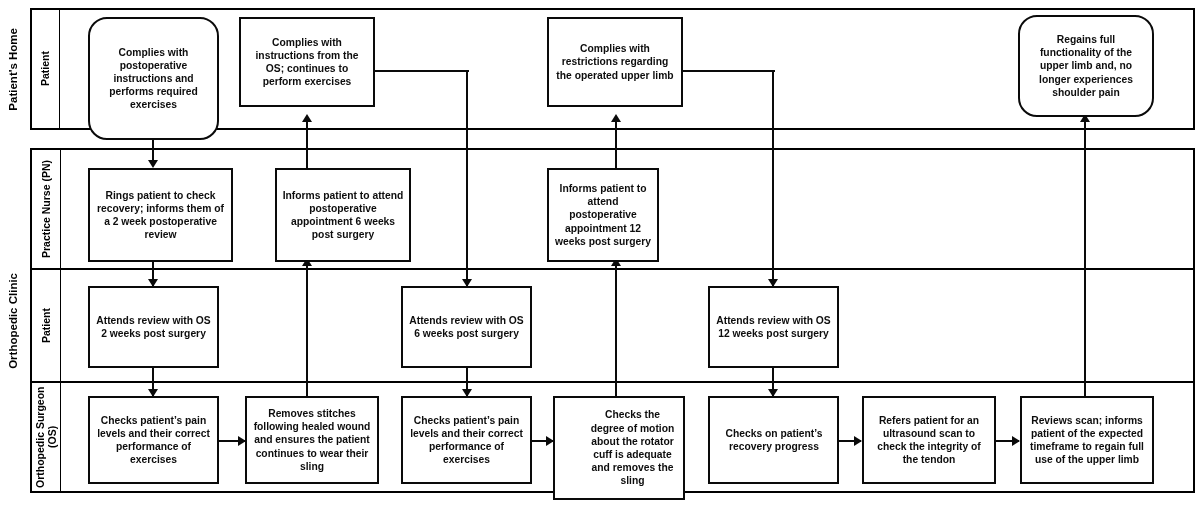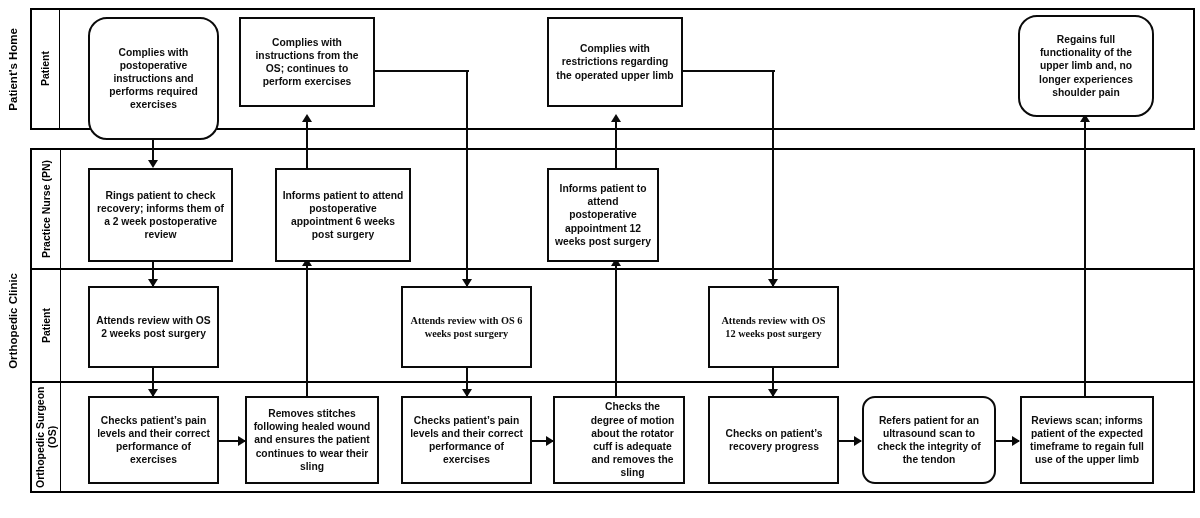--- a/index.html
+++ b/index.html
@@ -233,49 +233,49 @@
   </div>
 
   <div class="node" style="left:547px; top:168px; width:112px; height:94px;">
     <span>Informs patient to attend postoperative appointment 12 weeks post surgery</span>
   </div>
 
   <div class="node" style="left:88px; top:286px; width:131px; height:82px;">
     <span>Attends review with OS 2 weeks post surgery</span>
   </div>
 
-  <div class="node" style="left:401px; top:286px; width:131px; height:82px;font-family:Liberation Serif, serif;">
+  <div class="node" style="left:401px; top:286px; width:131px; height:82px;">
     <span>Attends review with OS 6 weeks post surgery</span>
   </div>
 
-  <div class="node" style="left:708px; top:286px; width:131px; height:82px;font-family:Liberation Serif, serif;">
+  <div class="node" style="left:708px; top:286px; width:131px; height:82px;">
     <span>Attends review with OS 12 weeks post surgery</span>
   </div>
 
   <div class="node" style="left:88px; top:396px; width:131px; height:88px;">
     <span>Checks patient’s pain levels and their correct performance of exercises</span>
   </div>
 
   <div class="node" style="left:245px; top:396px; width:134px; height:88px;">
     <span>Removes stitches following healed wound and ensures the patient continues to wear their sling</span>
   </div>
 
   <div class="node" style="left:401px; top:396px; width:131px; height:88px;">
     <span>Checks patient’s pain levels and their correct performance of exercises</span>
   </div>
 
-  <div class="node" style="left:553px; top:396px; width:132px; height:88px;padding-left:32px;">
+  <div class="node" style="left:553px; top:396px; width:132px; height:104px;padding-left:32px;">
     <span>Checks the degree of motion about the rotator cuff is adequate and removes the sling</span>
   </div>
 
   <div class="node" style="left:708px; top:396px; width:131px; height:88px;padding-left:6px;">
     <span>Checks on patient’s recovery progress</span>
   </div>
 
-  <div class="node" style="left:862px; top:396px; width:134px; height:88px;border-radius:13px;">
+  <div class="node" style="left:862px; top:396px; width:134px; height:88px;">
     <span>Refers patient for an ultrasound scan to check the integrity of the tendon</span>
   </div>
 
   <div class="node" style="left:1020px; top:396px; width:134px; height:88px;">
     <span>Reviews scan; informs patient of the expected timeframe to regain full use of the upper limb</span>
   </div>
 
 </div>
 
 </body></html>

